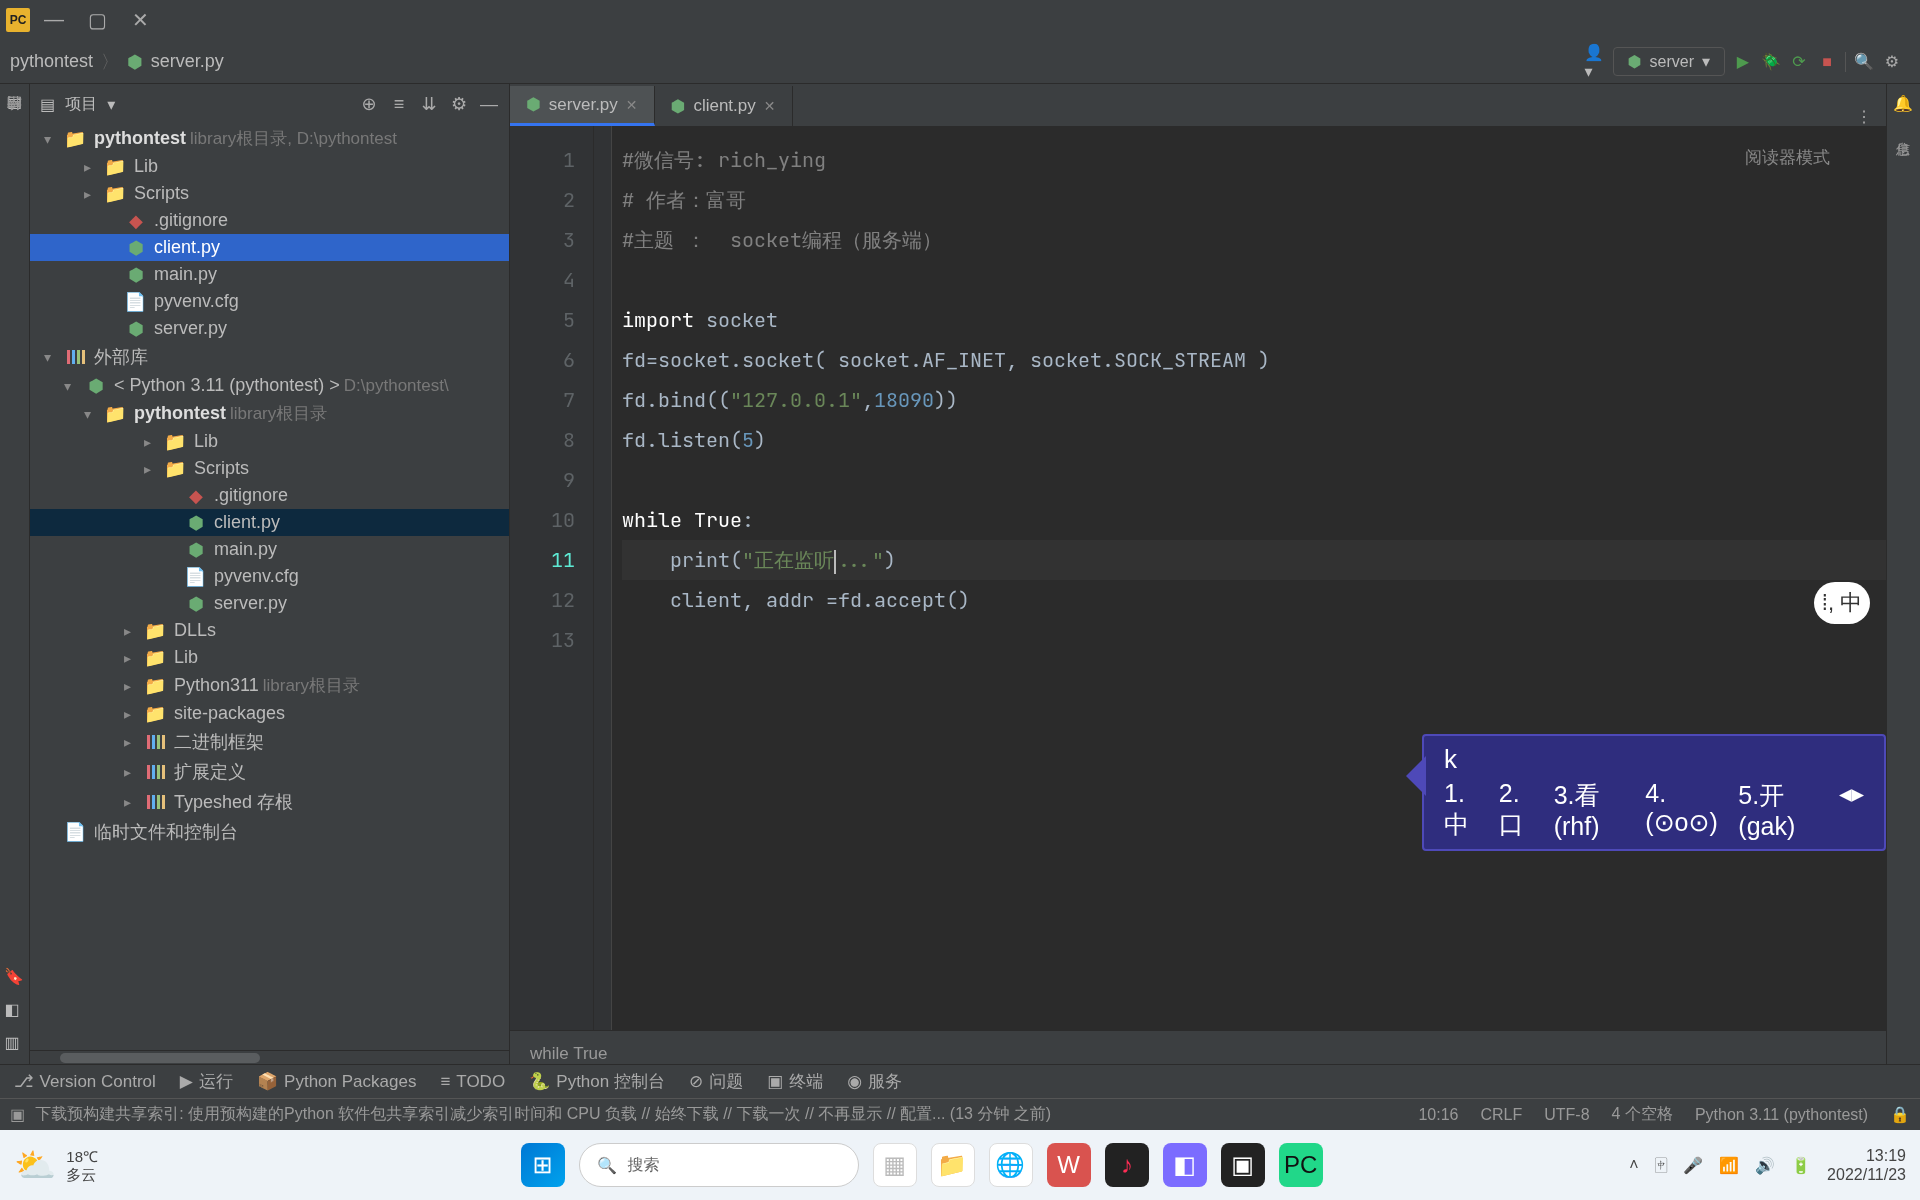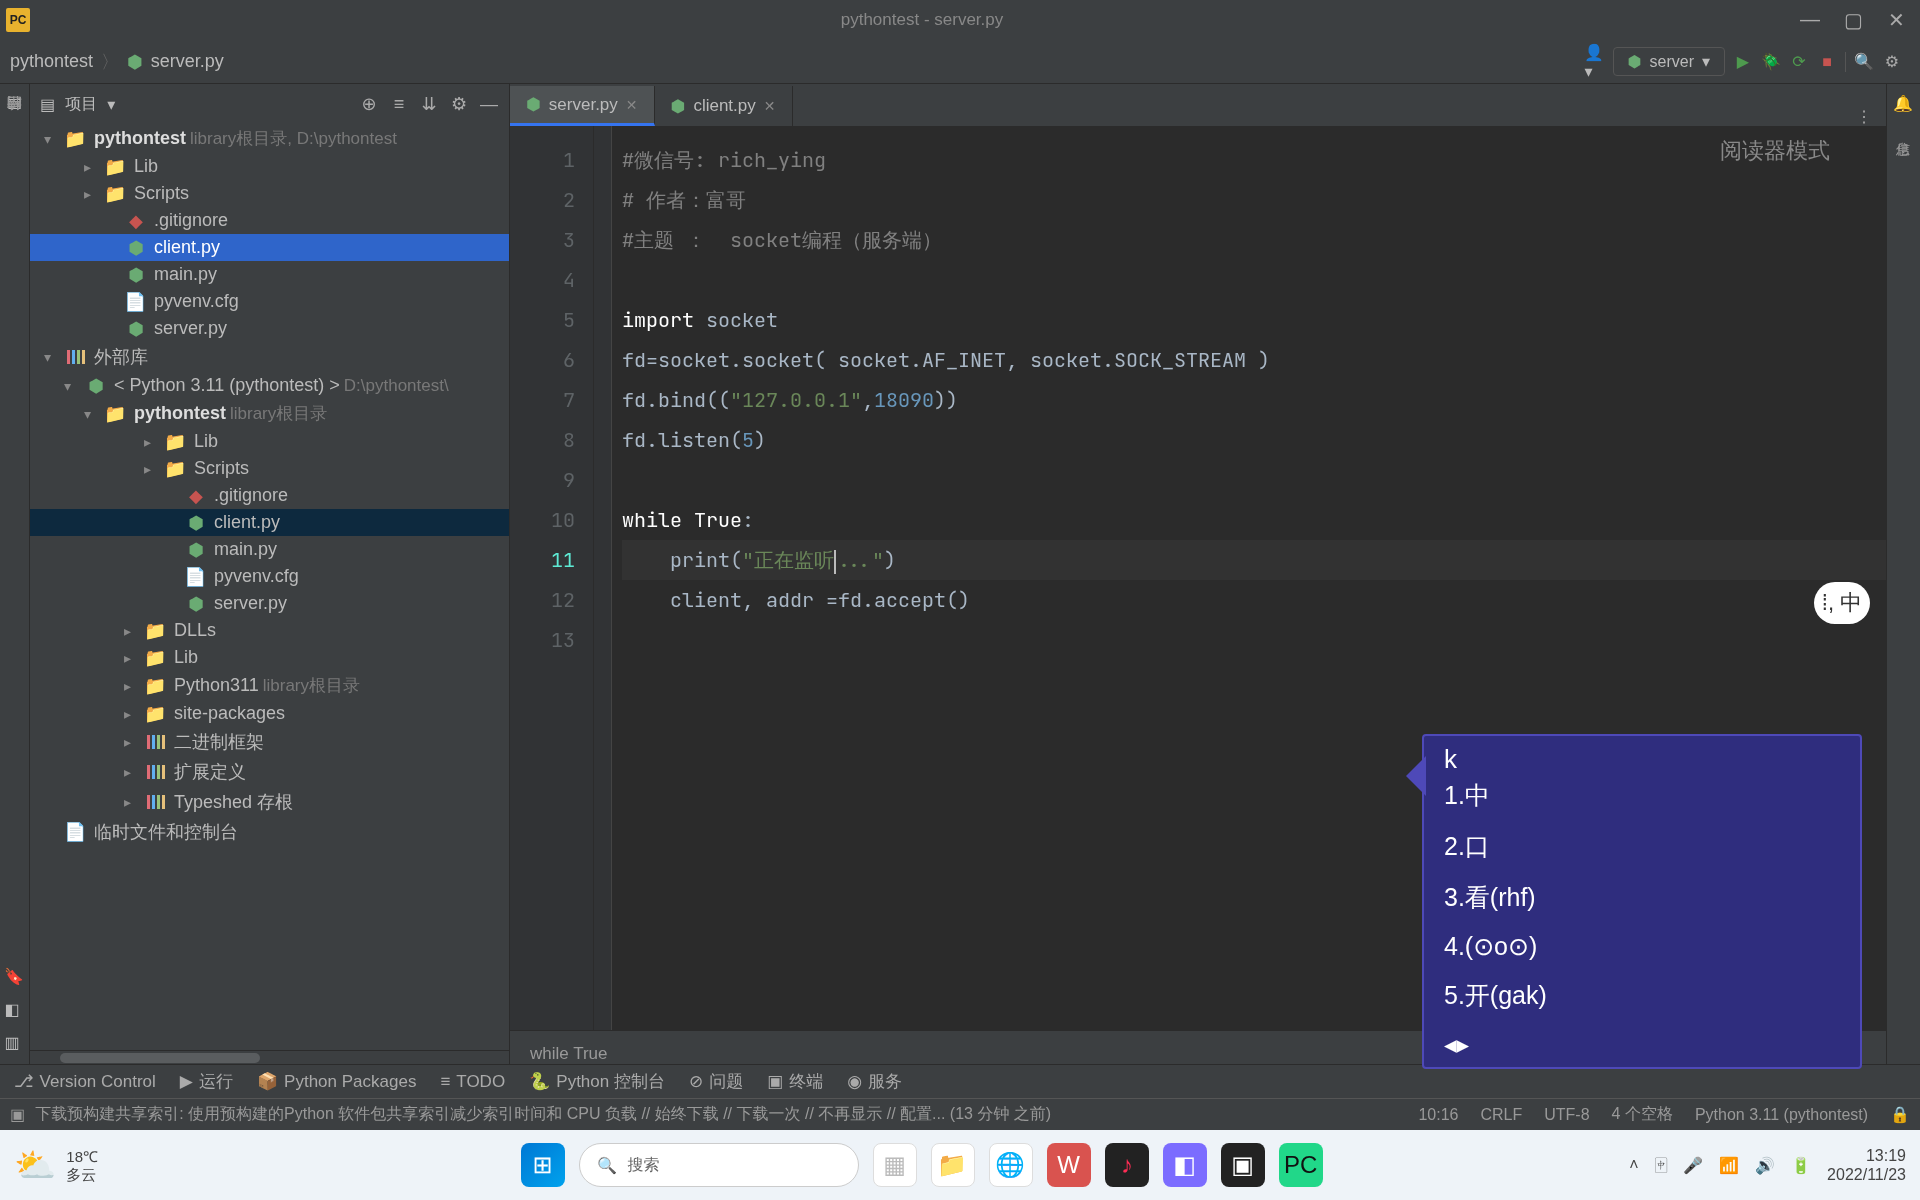--- a/index.html
+++ b/index.html
@@ -59,32 +59,32 @@
 .code-col .line { height:40px; white-space:pre;}
 .code-col .line.hl { background:#323232;}
 .kw { color:#ffffff;}
 .str { color:#6a8759;}
 .num { color:#6897bb;}
 .com { color:#808080;}
 .fn { color:#a9b7c6;}
 .id { color:#a9b7c6;}
 .cursor{border-right:2px solid #bbb;animation:blink 1s infinite; display:inline-block; height:24px; vertical-align:middle;}
 @keyframes blink{50%{opacity:0}}
-.reader-mode { position:absolute; top:10px; right:56px; color:#888; font-size:22px;}
+.reader-mode { position:absolute; top:20px; right:56px; color:#888; font-size:17px;}
 .right-gutter { width:34px; background:#3c3f41; border-left:1px solid #2b2b2b; display:flex;flex-direction:column;align-items:center;padding-top:10px;gap:18px;}
 .breadcrumb-bar { height:34px; background:#3c3f41; border-top:1px solid #2b2b2b; display:flex;align-items:flex-end;padding-left:20px;color:#999;font-size:17px;}
 .bottom-tabs { height:34px; background:#3c3f41; border-top:1px solid #2b2b2b; display:flex;align-items:center;gap:24px;padding:0 14px; font-size:17px;color:#aaa;}
 .bottom-tabs .bt { display:flex;align-items:center;gap:6px;cursor:pointer;}
 .status-bar { height:32px; background:#3c3f41; border-top:1px solid #555; display:flex;align-items:center;padding:0 10px;font-size:16px;color:#999;}
 .status-left{display:flex;align-items:center;gap:10px;flex:1;overflow:hidden;white-space:nowrap;}
 .status-right{display:flex;align-items:center;gap:22px;}
 
 .ime { position:absolute; left:912px; top:650px; background:#2f2d7e; border:2px solid #4e49b8; border-radius:4px; padding:8px 20px 8px 20px; color:#fff; font-size:25px; min-width:440px; z-index:5;}
 .ime .input-char { font-size:26px; padding-bottom:4px;}
-.ime .candidates { display:flex; gap:18px; font-size:25px;flex-direction:column;}
+.ime .candidates { display:flex; gap:18px; font-size:25px;}
 .ime-arrow{position:absolute;left:-38px;top:20px;width:0;height:0;border:20px solid transparent;border-right-color:#4e49b8;}
 .pig { position:absolute; left:1400px; top:600px; width:260px; height:180px; z-index:6;}
 
 .taskbar { height:70px; width:1920px; background:#eef3f8; display:flex; align-items:center; padding:0 14px; gap:8px;}
 .weather { display:flex; align-items:center; gap:10px; width:200px;}
 .weather-icon{font-size:34px;}
 .weather-txt{font-size:15px;color:#444;}
 .task-center { flex:1; display:flex; align-items:center; justify-content:center; gap:14px;}
 .searchbar { width:280px; height:44px; background:#fff; border:1px solid #ccc; border-radius:30px; display:flex; align-items:center; padding:0 18px; gap:10px; color:#666;}
 .tb-icon { width:44px;height:44px;border-radius:8px;display:flex;align-items:center;justify-content:center;font-size:24px;background:#fff;border:1px solid #ddd;}
@@ -94,21 +94,20 @@
 .hscroll{height:14px;background:#3c3f41;border-top:1px solid #2b2b2b;}
 .hscroll .thumb{height:10px;width:200px;background:#5a5d5f;border-radius:5px;margin:2px 0 0 30px;}
 </style>
 </head>
 <body>
 
 <div class="ide">
 
   <div class="titlebar">
     <div class="app-icon">PC</div>
-    <div class="title-center">pythontest - server.py</div>
     <div class="win-controls">
       <span>—</span>
       <span>▢</span>
       <span>✕</span>
     </div>
   </div>
 
   <div class="toolbar-row">
     <div class="breadcrumb">
       <span>pythontest</span>

